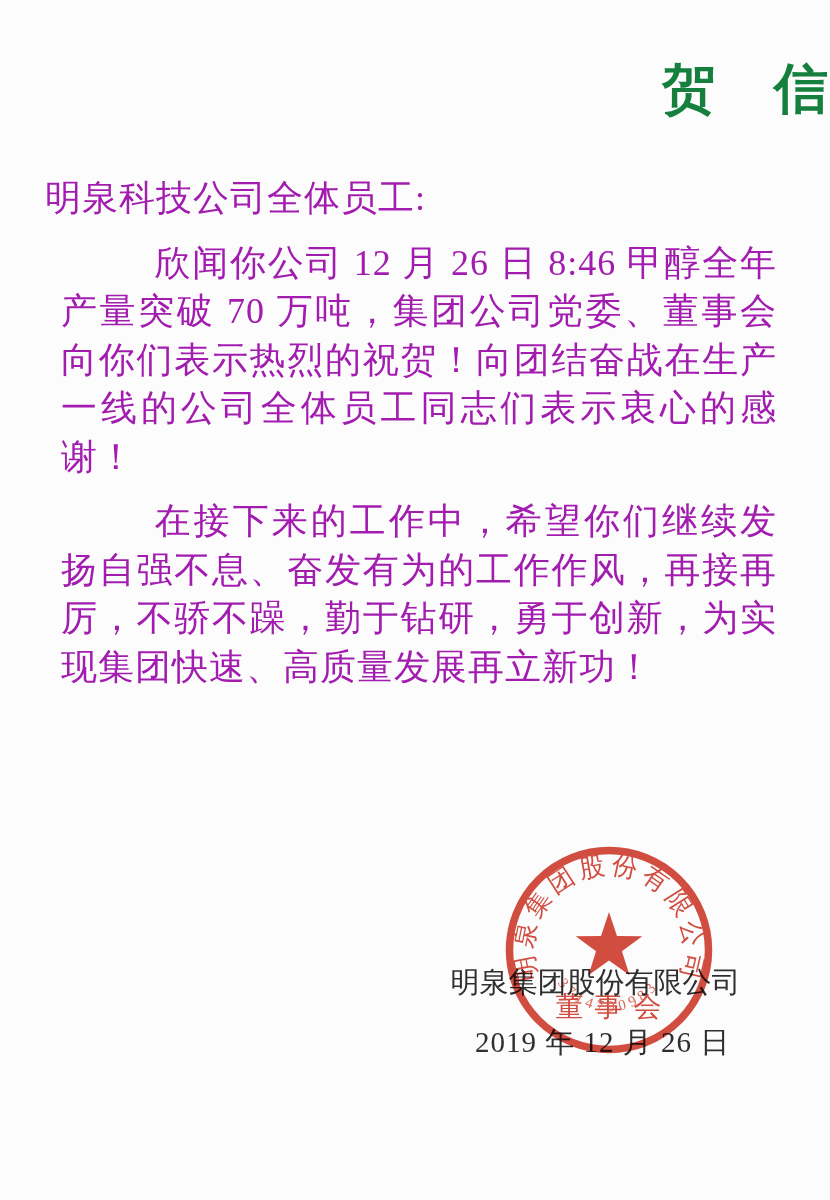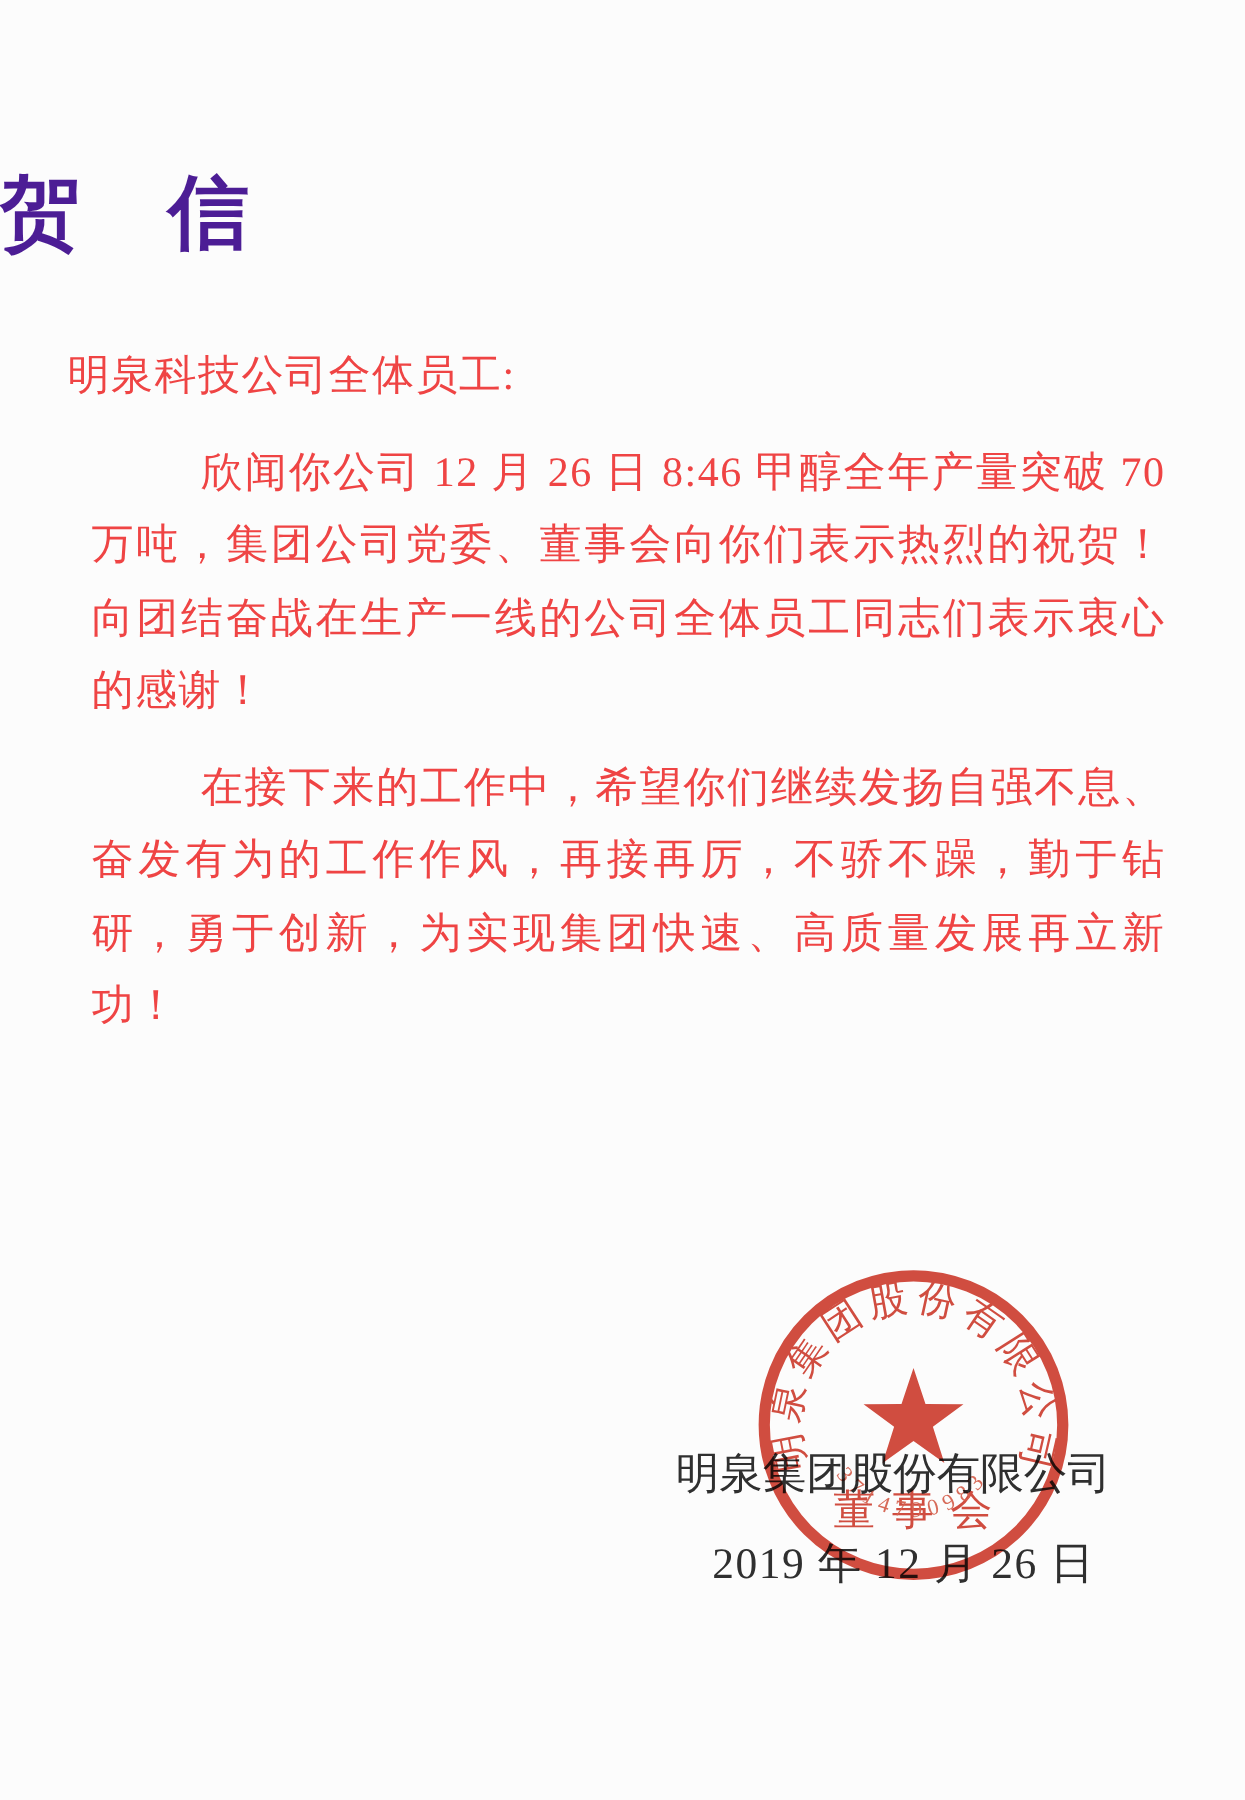--- a/index.html
+++ b/index.html
@@ -5,34 +5,34 @@
   html,body{margin:0;padding:0;}
   .page{
     position:relative;
     width:830px;height:1200px;
     background:#fcfcfc;
     overflow:hidden;
     font-family:"Liberation Serif","DejaVu Serif",serif;
     color:#2f2f2f;
   }
   .title{
-    padding-top:106px;
-    text-align:left;
+    padding-top:53px;
+    text-align:right;
     font-size:54px;
     font-weight:bold;
-    color:#4c1d95;
+    color:#15803d;
     letter-spacing:2px;
   }
   .body-text{
     margin:48px 37px 0 45px;
-    font-size:28px;
+    font-size:36px;
     line-height:48.5px;
     letter-spacing:1px;
     text-align:justify;
-    color:#ef4444;
+    color:#a21caf;
   }
   .salutation{margin:0;}
   .para{margin:16px;text-indent:2.6em;}
   .signature{
     position:absolute;
     top:963px;left:438px;width:315px;
     text-align:center;
     font-size:29px;
     color:#2f2f2f;
   }

